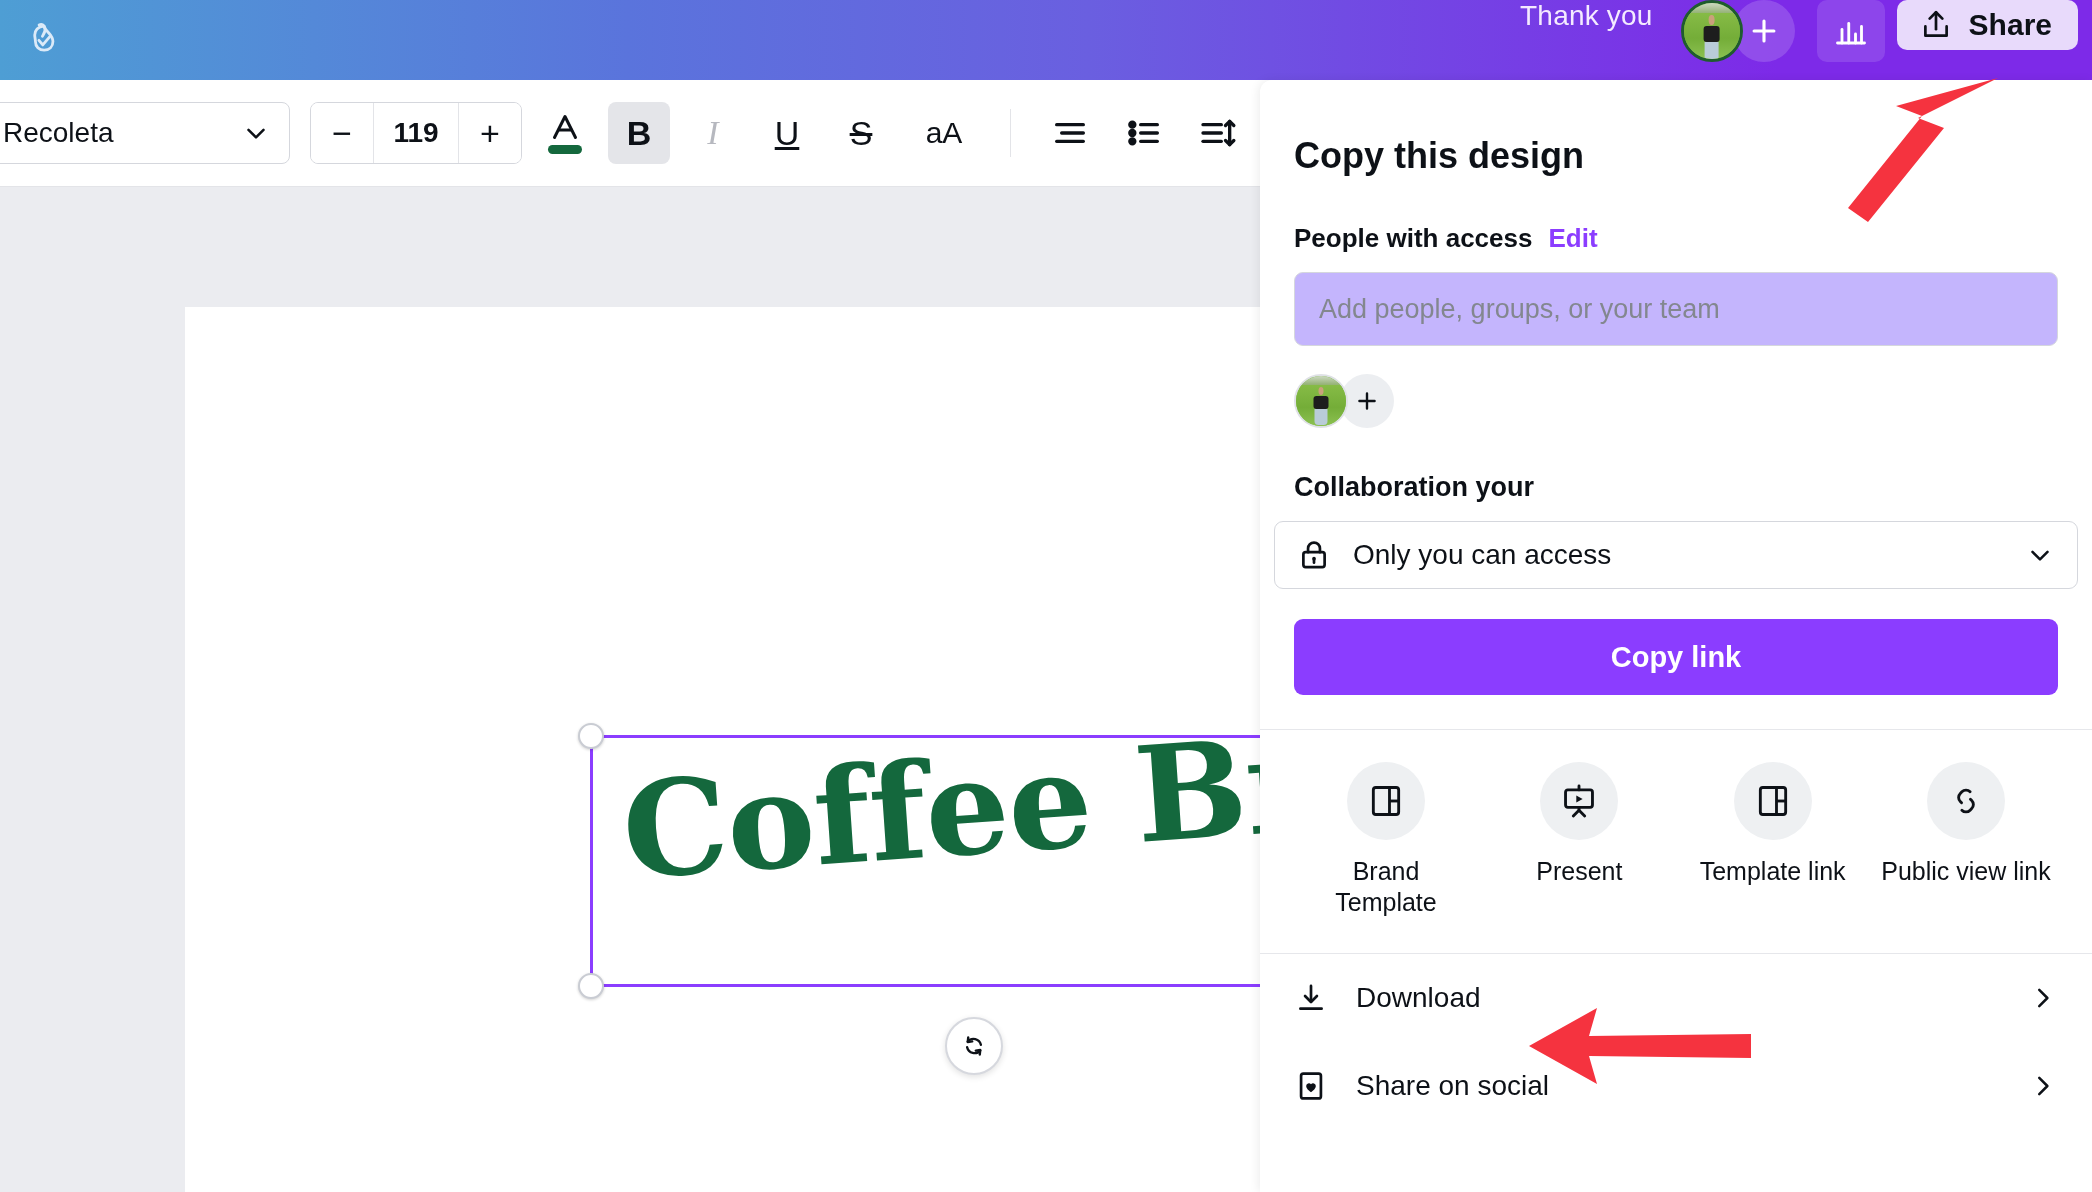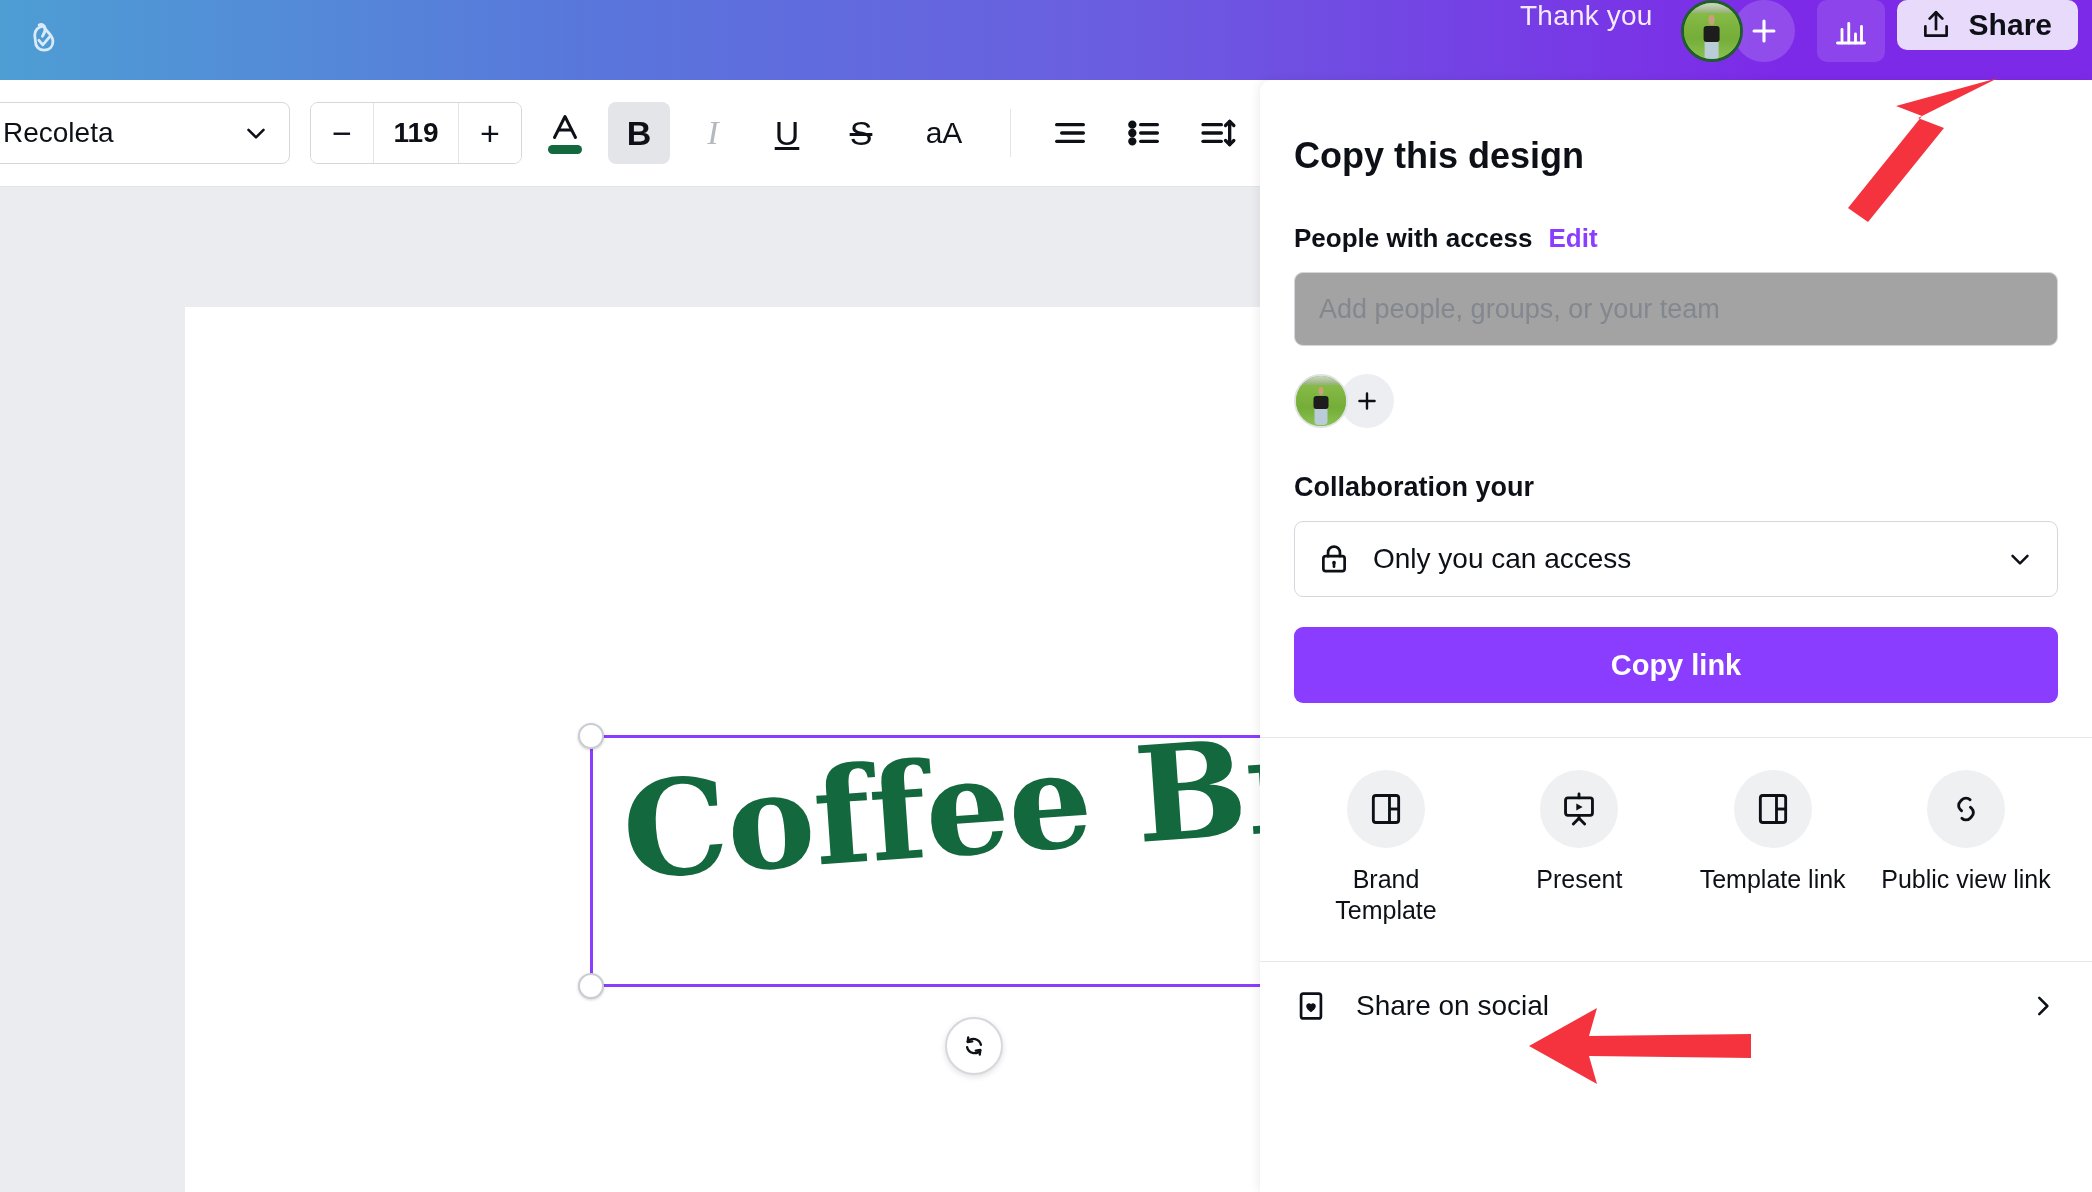--- a/index.html
+++ b/index.html
@@ -142,40 +142,40 @@
   .row-label {
     display: flex; align-items: baseline; gap: 16px;
     margin: 46px 0 18px 34px;
   }
   .row-label .lbl { font-size: 26px; font-weight: 700; color: #0d1117; }
   .edit-link { font-size: 26px; font-weight: 700; color: #8b3dff; cursor: pointer; }
   .add-input {
     margin: 0 34px; height: 74px;
     border: 1px solid #d5d7dd; border-radius: 9px;
     display: flex; align-items: center; padding: 0 24px;
-    font-size: 27px; color: #6a6d75; background: #a3a3a3; cursor: text;
+    font-size: 27px; color: #6a6d75; background: #c4b5fd; cursor: text;
   }
   .add-input input {
     border: none; outline: none; width: 100%; font-size: 27px;
     color: #0d1117; font-family: "Liberation Sans", sans-serif; background: transparent;
   }
   .add-input input::placeholder { color: #83878f; }
   .people-row { display: flex; align-items: center; margin: 28px 0 0 34px; }
   .people-avatar {
     width: 54px; height: 54px; border-radius: 50%; overflow: hidden;
     border: 2px solid #dfe1e6; position: relative; background: #7bbf3f; z-index: 2;
   }
   .people-add {
     width: 54px; height: 54px; border-radius: 50%;
     background: #eceef1; display: flex; align-items: center; justify-content: center;
     margin-left: -8px; cursor: pointer; font-size: 30px; color: #0d1117; border: none;
   }
   .section-label { font-size: 27px; font-weight: 700; color: #0d1117; margin: 44px 0 18px 34px; }
   .access-select {
-    margin: 0 34px; height: 76px;
+    margin: 0 14px; height: 68px;
     border: 1px solid #d5d7dd; border-radius: 9px;
     display: flex; align-items: center; gap: 22px; padding: 0 22px;
     font-size: 28px; color: #0d1117; cursor: pointer; background: #fff;
   }
   .access-select .chev { margin-left: auto; }
   .copy-link-btn {
     margin: 30px 34px 0 34px; height: 76px;
     background: #8b3dff; color: #ffffff;
     border: none; border-radius: 9px; cursor: pointer;
     font-size: 29px; font-weight: 700;
@@ -442,20 +442,31 @@
             <path d="M14.6 6.2a3.6 3.6 0 0 0-5.2 0l-1 1a3.6 3.6 0 0 0 0 5.1l.8.8"></path>
             <path d="M9.4 17.8a3.6 3.6 0 0 0 5.2 0l1-1a3.6 3.6 0 0 0 0-5.1l-.8-.8"></path>
           </svg>
         </div>
         <div class="shortcut-lbl">Public view link</div>
       </div>
     </div>
 
     <div class="divider"></div>
 
+    <div class="menu-row">
+      <svg width="34" height="34" viewBox="0 0 24 24" fill="none" stroke="#0d1117" stroke-width="1.9" stroke-linecap="round" stroke-linejoin="round">
+        <path d="M12 3.5v11"></path>
+          <path d="M7.8 10.6L12 14.8l4.2-4.2"></path>
+          <path d="M4.5 19.5h15"></path>
+      </svg>
+      <span class="mlbl">Download</span>
+      <svg class="chev" width="30" height="30" viewBox="0 0 24 24" fill="none" stroke="#0d1117" stroke-width="2" stroke-linecap="round" stroke-linejoin="round">
+        <path d="M9 5.5l6.5 6.5L9 18.5"></path>
+      </svg>
+    </div>
 
     <div class="menu-row">
       <svg width="34" height="34" viewBox="0 0 24 24" fill="none" stroke="#0d1117" stroke-width="1.9" stroke-linejoin="round">
         <rect x="5" y="3.2" width="14" height="17.6" rx="1.6"></rect>
         <path d="M12 16.4s-3.4-2.1-3.4-4.4a1.9 1.9 0 0 1 3.4-1.2 1.9 1.9 0 0 1 3.4 1.2c0 2.3-3.4 4.4-3.4 4.4z" fill="#0d1117" stroke="none"></path>
       </svg>
       <span class="mlbl">Share on social</span>
       <svg class="chev" width="30" height="30" viewBox="0 0 24 24" fill="none" stroke="#0d1117" stroke-width="2" stroke-linecap="round" stroke-linejoin="round">
         <path d="M9 5.5l6.5 6.5L9 18.5"></path>
       </svg>

